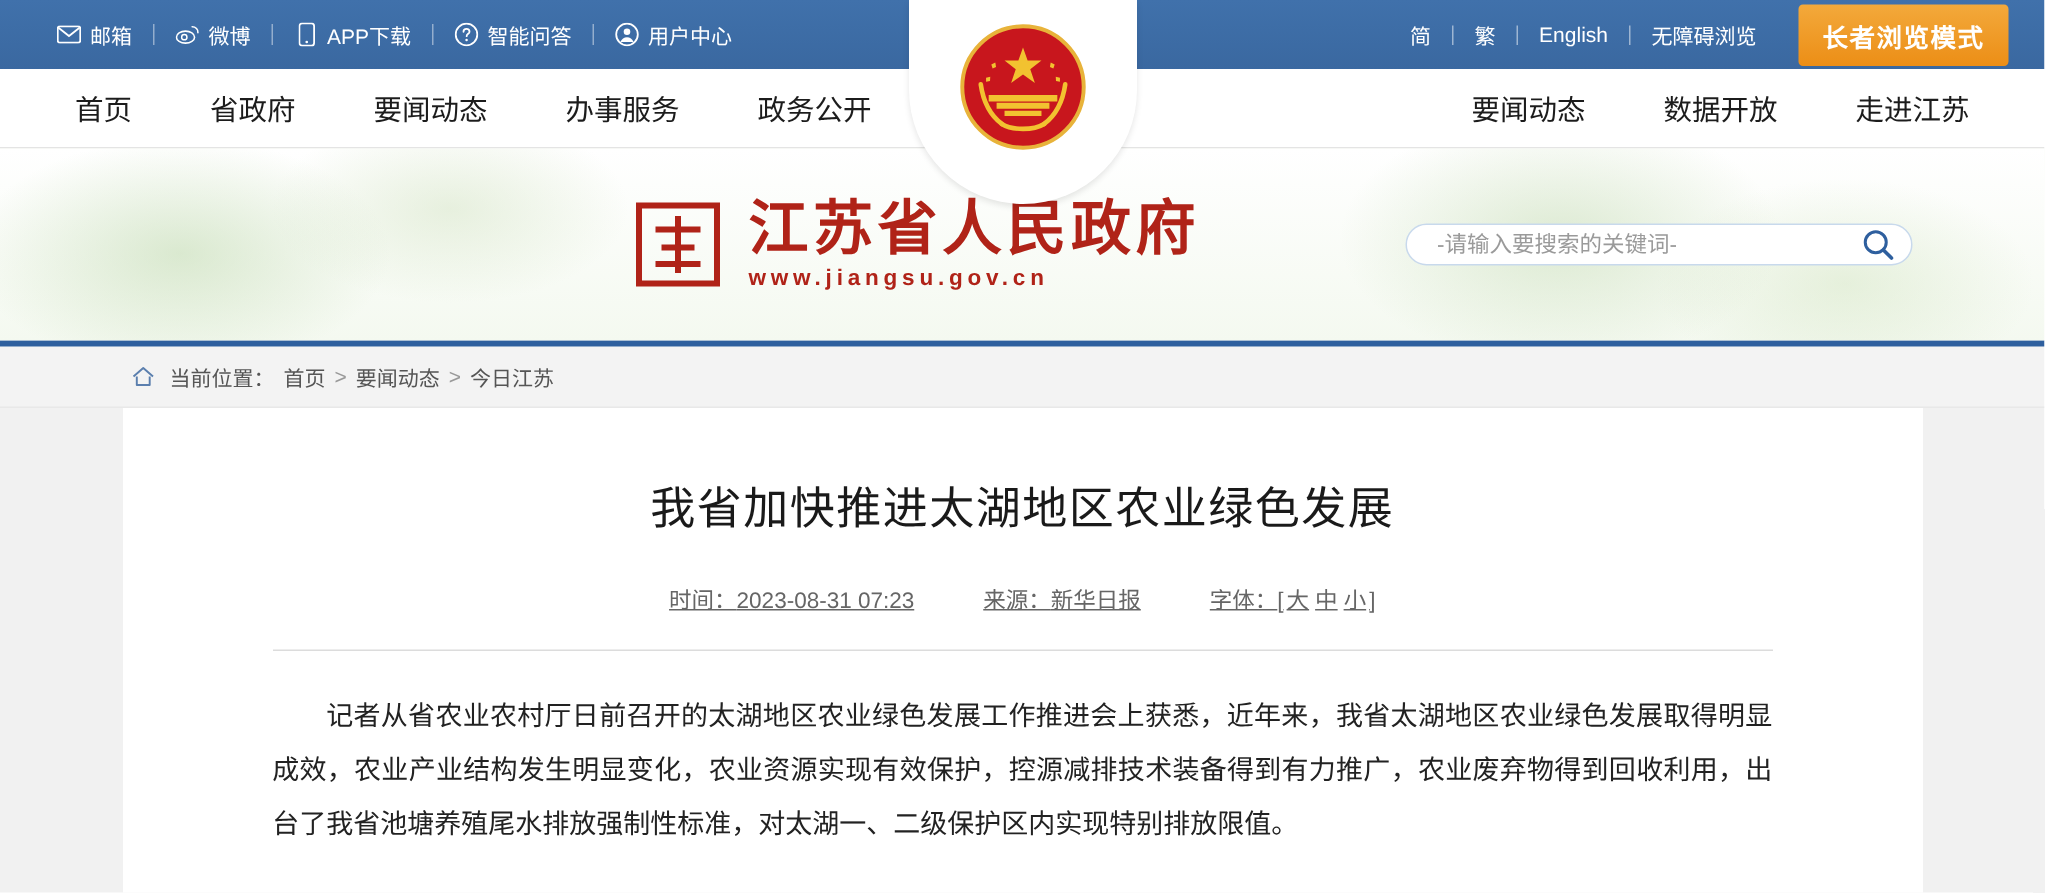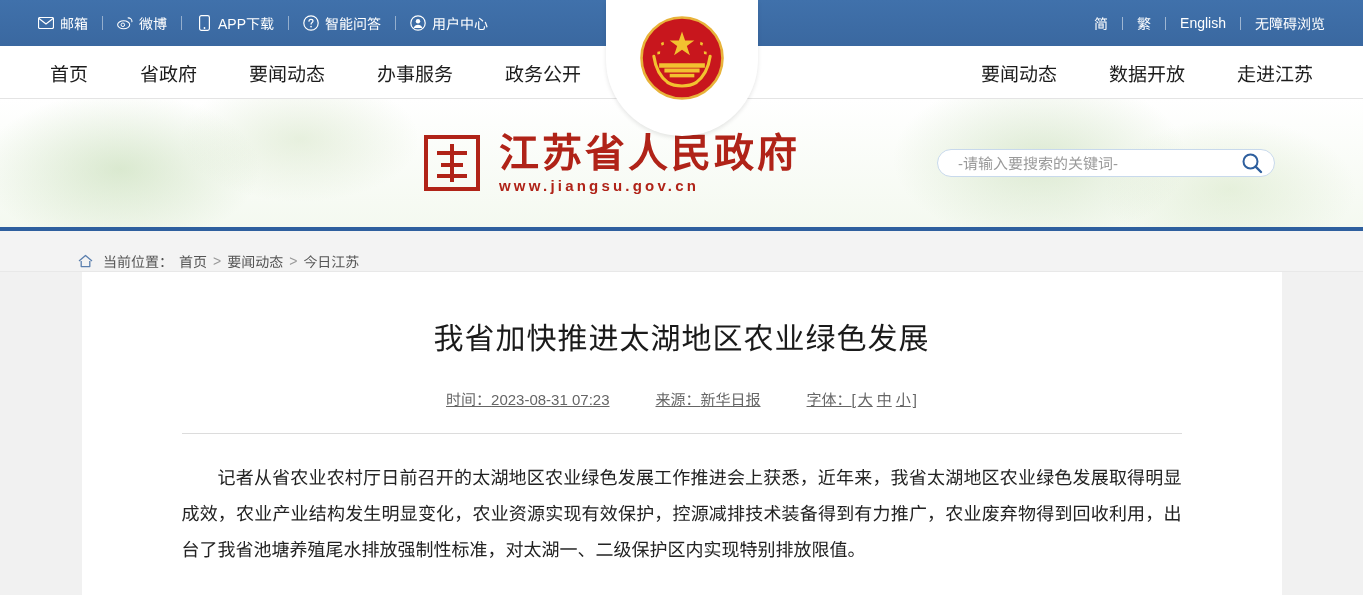--- a/index.html
+++ b/index.html
@@ -224,22 +224,22 @@
     align-items: center;
     justify-content: center;
     cursor: pointer;
   }
 
   
   .crumb-bar {
     height: 40px;
     background: #f3f3f3;
     display: flex;
-    align-items: flex-end;
-    padding: 0 22px;
+    align-items: center;
+    padding: 0 32px;
     font-size: 14px;
     color: #555;
     border-bottom: 1px solid #e8e8e8;
   }
   .crumb-inner {
     display: flex;
     align-items: center;
     gap: 6px;
     margin-left: 56px;
   }
@@ -367,20 +367,21 @@
   </div>
 
   <div class="topbar-right">
     <span class="tr-item">简</span>
     <span class="tr-sep"></span>
     <span class="tr-item">繁</span>
     <span class="tr-sep"></span>
     <span class="tr-item">English</span>
     <span class="tr-sep"></span>
     <span class="tr-item">无障碍浏览</span>
+    <span class="elder-btn">长者浏览模式</span>
   </div>
 </div>
 
 <div class="navbar">
   <div class="nav-left">
     <span class="nav-item">首页</span>
     <span class="nav-item">省政府</span>
     <span class="nav-item">要闻动态</span>
     <span class="nav-item">办事服务</span>
     <span class="nav-item">政务公开</span>

